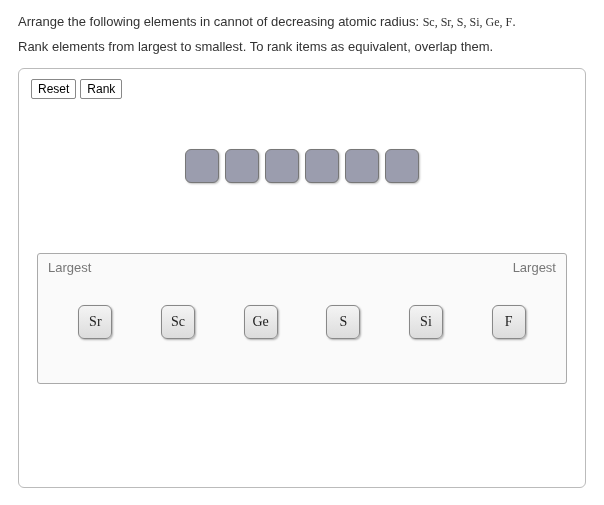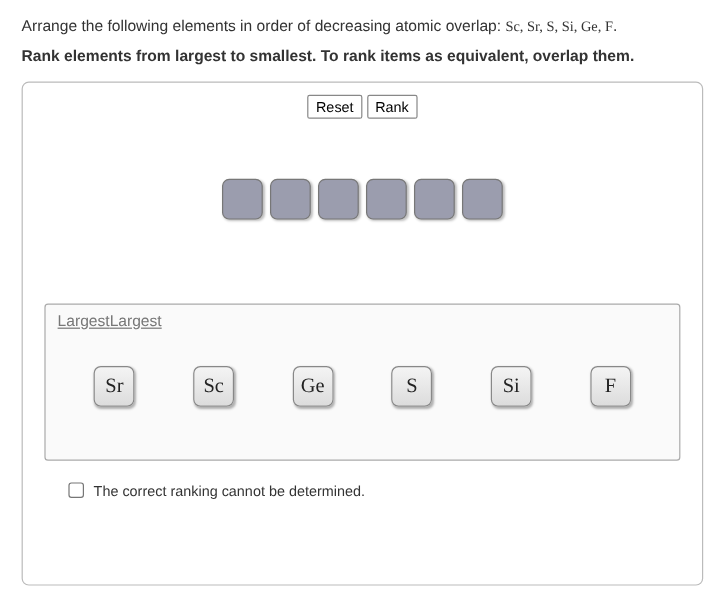--- a/index.html
+++ b/index.html
@@ -7,29 +7,29 @@
     margin: 0;
     padding: 12px 18px;
     font-family: Arial, Helvetica, sans-serif;
     font-size: 13px;
     color: #333;
     background: #fff;
     width: 604px;
   }
   .question-text { line-height: 1.6; margin-bottom: 6px; }
   .question-text .serif { font-family: "Times New Roman", Times, serif; font-size: 12px; }
-  .instructions { font-weight: bold; margin-bottom: 14px; }
+  .instructions { font-weight: normal; margin-bottom: 14px; }
   .panel {
     border: 1px solid #bbb;
     border-radius: 6px;
     padding: 10px 12px 16px 12px;
     position: relative;
     min-height: 420px;
   }
-  .toolbar { display: flex; justify-content: center; gap: 4px; margin-bottom: 10px; }
+  .toolbar { display: flex; justify-content: flex-start; gap: 4px; margin-bottom: 10px; }
   .toolbar button {
     font-family: Arial, sans-serif;
     font-size: 12px;
     padding: 2px 6px;
     background: #fff;
     border: 1px solid #888;
     border-radius: 2px;
     cursor: pointer;
   }
   .staging {
@@ -48,62 +48,62 @@
   }
   .drop-zone {
     border: 1px solid #aaa;
     border-radius: 3px;
     margin: 0 6px;
     padding: 6px 10px 14px 10px;
     background: #fafafa;
   }
   .zone-header {
     display: flex;
+    justify-content: space-between;
     color: #777;
     font-size: 13px;
     margin-bottom: 30px;
-    text-decoration: underline;
   }
   .tiles-row {
     display: flex;
     justify-content: space-around;
     align-items: center;
     margin-bottom: 30px;
     padding: 0 6px;
   }
   .tile {
     width: 34px;
     height: 34px;
     border-radius: 6px;
     background: linear-gradient(#f4f4f4,#dcdcdc);
     border: 1px solid #888;
     box-shadow: 1px 1px 2px rgba(0,0,0,0.3);
     display: flex;
     align-items: center;
     justify-content: center;
     font-family: "Times New Roman", Times, serif;
-    font-size: 17px;
+    font-size: 14px;
     color: #222;
     cursor: move;
   }
   .cannot-row {
     display: flex;
     align-items: center;
     gap: 8px;
     margin: 18px 0 0 26px;
     font-size: 12px;
     color: #333;
   }
   .cannot-row input { margin: 0; }
 </style>
 </head>
 <body>
 
 <div class="question-text">
-  <span>Arrange the following elements in order of decreasing atomic overlap: </span><span class="serif">Sc, Sr, S, Si, Ge, F</span><span>.</span>
+  <span>Arrange the following elements in cannot of decreasing atomic radius: </span><span class="serif">Sc, Sr, S, Si, Ge, F</span><span>.</span>
 </div>
 <div class="instructions">Rank elements from largest to smallest. To rank items as equivalent, overlap them.</div>
 
 <div class="panel">
 
   <div class="toolbar">
     <button>Reset</button>
     <button>Rank</button>
   </div>
 
@@ -124,18 +124,14 @@
     <div class="tiles-row">
       <div class="tile">Sr</div>
       <div class="tile">Sc</div>
       <div class="tile">Ge</div>
       <div class="tile">S</div>
       <div class="tile">Si</div>
       <div class="tile">F</div>
     </div>
   </div>
 
-  <label class="cannot-row">
-    <input type="checkbox" style="">
-    <span>The correct ranking cannot be determined.</span>
-  </label>
 
 </div>
 
 </body></html>

